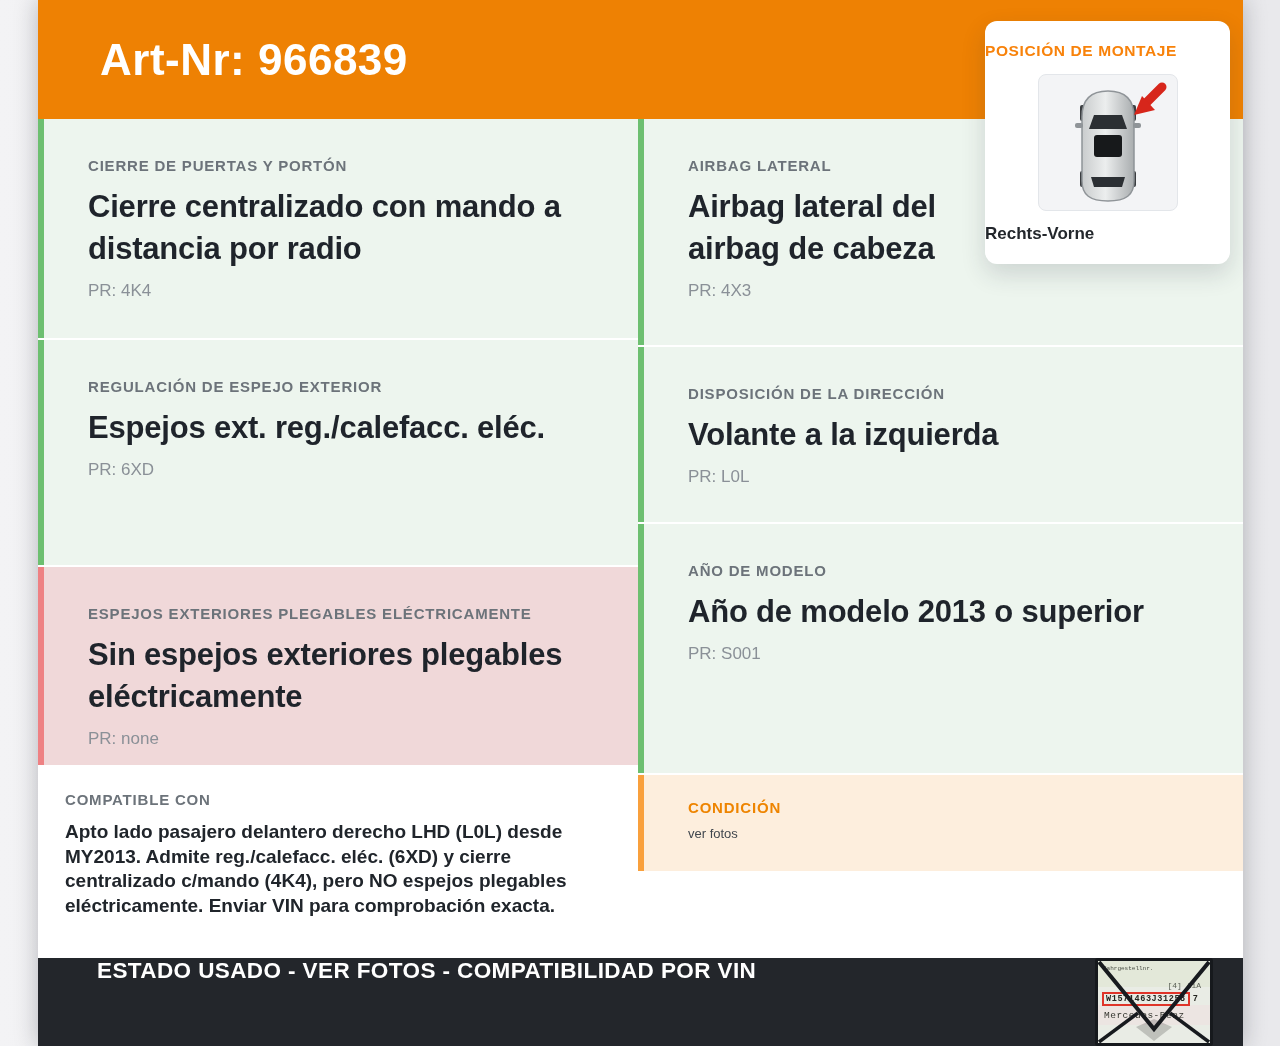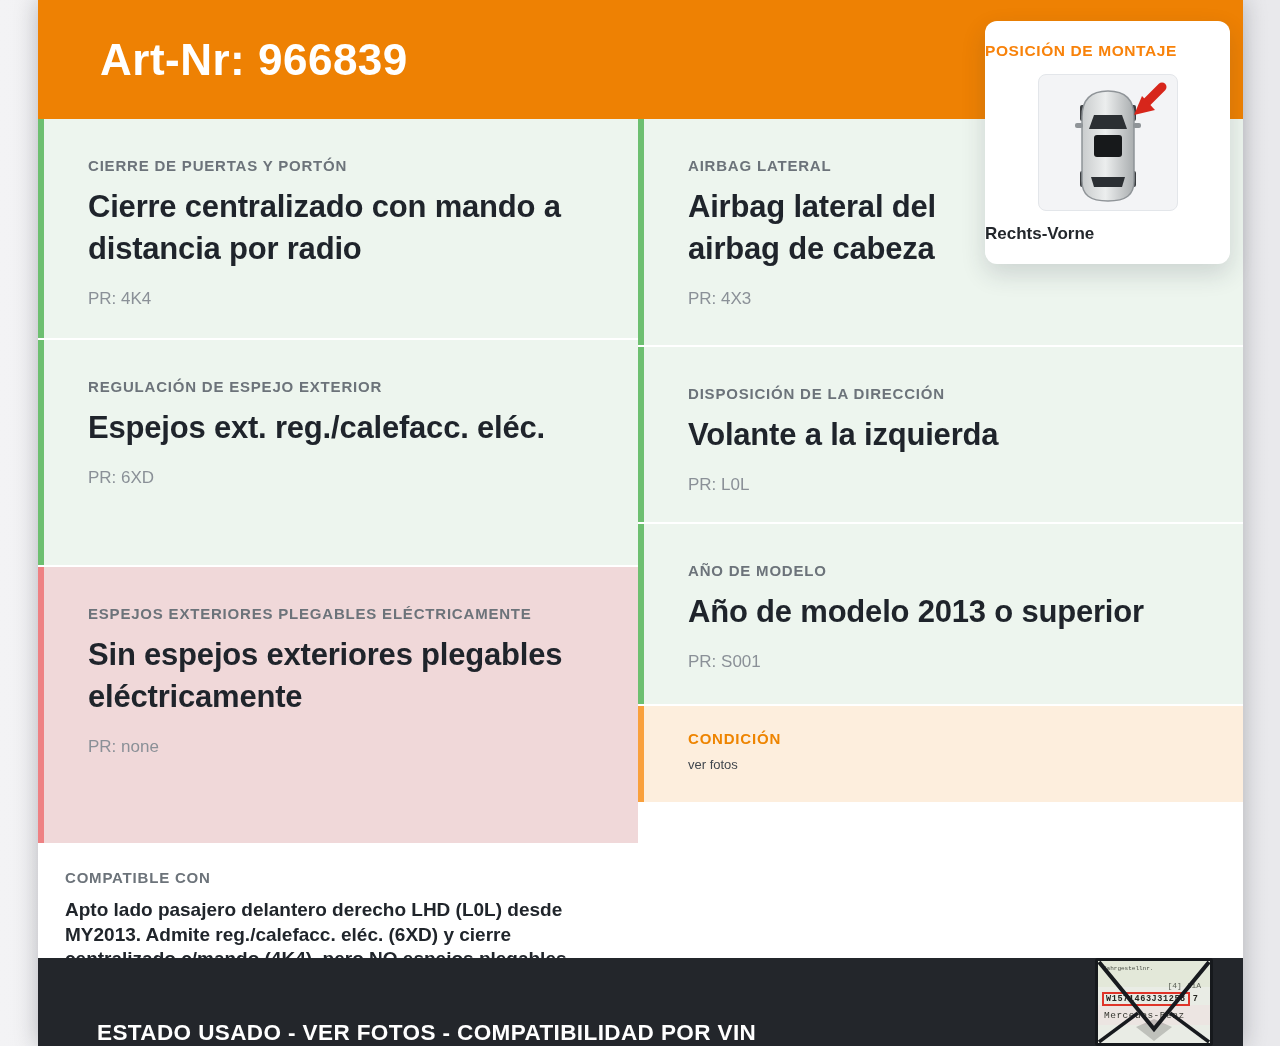--- a/index.html
+++ b/index.html
@@ -33,38 +33,38 @@
   .card.red    { background:#f0d8d9; border-left:6px solid #ee8183; }
   .card.orange { background:#fdeedd; border-left:6px solid #f9a03c; }
   .card-label {
     font-size:15px; font-weight:700; color:#6c737a; letter-spacing:.8px;
     text-transform:uppercase;
   }
   .card-title {
     margin-top:12px; font-size:31px; line-height:42px; font-weight:700;
     color:#1f242b; max-width:505px; letter-spacing:-.2px;
   }
-  .card-pr { margin-top:19px; font-size:17px; color:#8a9097; }
-  
-  .lc1 { height:219px; } .lc2 { height:225px; } .lc3 { height:276px; }
-  .rc1 { height:226px; } .rc2 { height:175px; } .rc3 { height:180px; }
+  .card-pr { margin-top:11px; font-size:17px; color:#8a9097; }
+  
+  .lc1 { height:219px; } .lc2 { height:225px; } .lc3 { height:198px; }
+  .rc1 { height:226px; } .rc2 { height:175px; } .rc3 { height:249px; }
   .rc4 { height:96px; padding-top:24px; }
   .rc4 .card-label { color:#ee8400; }
   .rc4 .condition-value { margin-top:10px; font-size:13px; font-weight:500; color:#41474e; }
   .filler { flex:1; background:#fff; }
   .compat { height:164px; padding:24px 30px 0 27px; background:#fff; }
   .compat .card-label { margin-bottom:12px; }
   .compat-body {
     font-size:19px; line-height:24.5px; font-weight:600; color:#20252b;
     max-width:552px;
   }
   
   .footer {
     position:absolute; left:0; bottom:0; width:100%; height:88px;
-    background:#23262b; display:flex; align-items:flex-end; padding-left:59px;
+    background:#23262b; display:flex; align-items:flex-start; padding-left:59px;
   }
   .footer-text { color:#ffffff; font-size:22.5px; font-weight:800; letter-spacing:.4px; }
   
   .montaje {
     position:absolute; left:947px; top:21px; width:245px; height:243px;
     background:#ffffff; border-radius:12px; z-index:5; 
     padding-top:21px; box-shadow:0 10px 24px rgba(40,44,60,.16);
   }
   .montaje-title { color:#f8820a; font-size:15.5px; font-weight:800; letter-spacing:.6px; }
   .montaje-imgbox {

